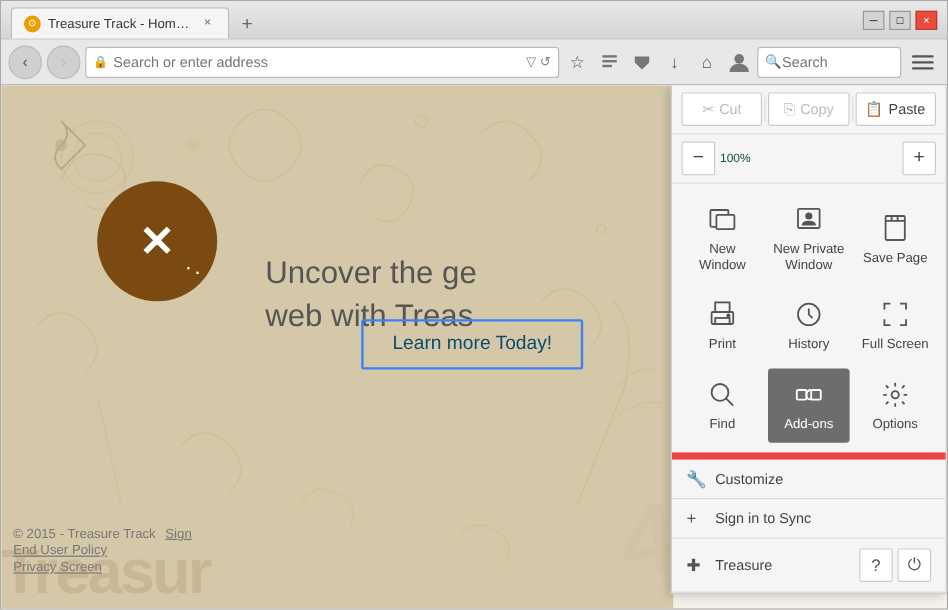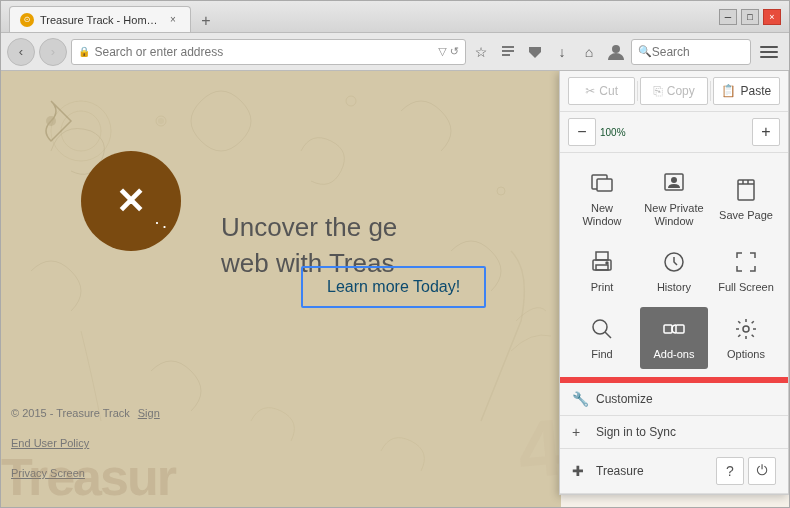--- a/index.html
+++ b/index.html
@@ -553,21 +553,21 @@
           <span class="logo-dots">·.</span>
         </div>
 
         <div class="headline">
           <div>Uncover the ge</div>
           <div>web with Treas</div>
         </div>
 
         <button class="learn-btn">Learn more Today!</button>
 
-        <div style="position:absolute;bottom:28px;left:10px;display:flex;flex-direction:column;gap:18px;">
+        <div style="position:absolute;bottom:28px;left:10px;display:flex;flex-direction:column;gap:2px;">
           <div style="display:flex;gap:8px;align-items:center;">
             <span style="font-size:11px;color:#777;">© 2015 - Treasure Track</span>
             <span class="footer-link">Sign</span>
           </div>
           <span class="footer-link">End User Policy</span>
           <span class="footer-link">Privacy Screen</span>
         </div>
 
         <div class="watermark">Treasur</div>
       </div>

